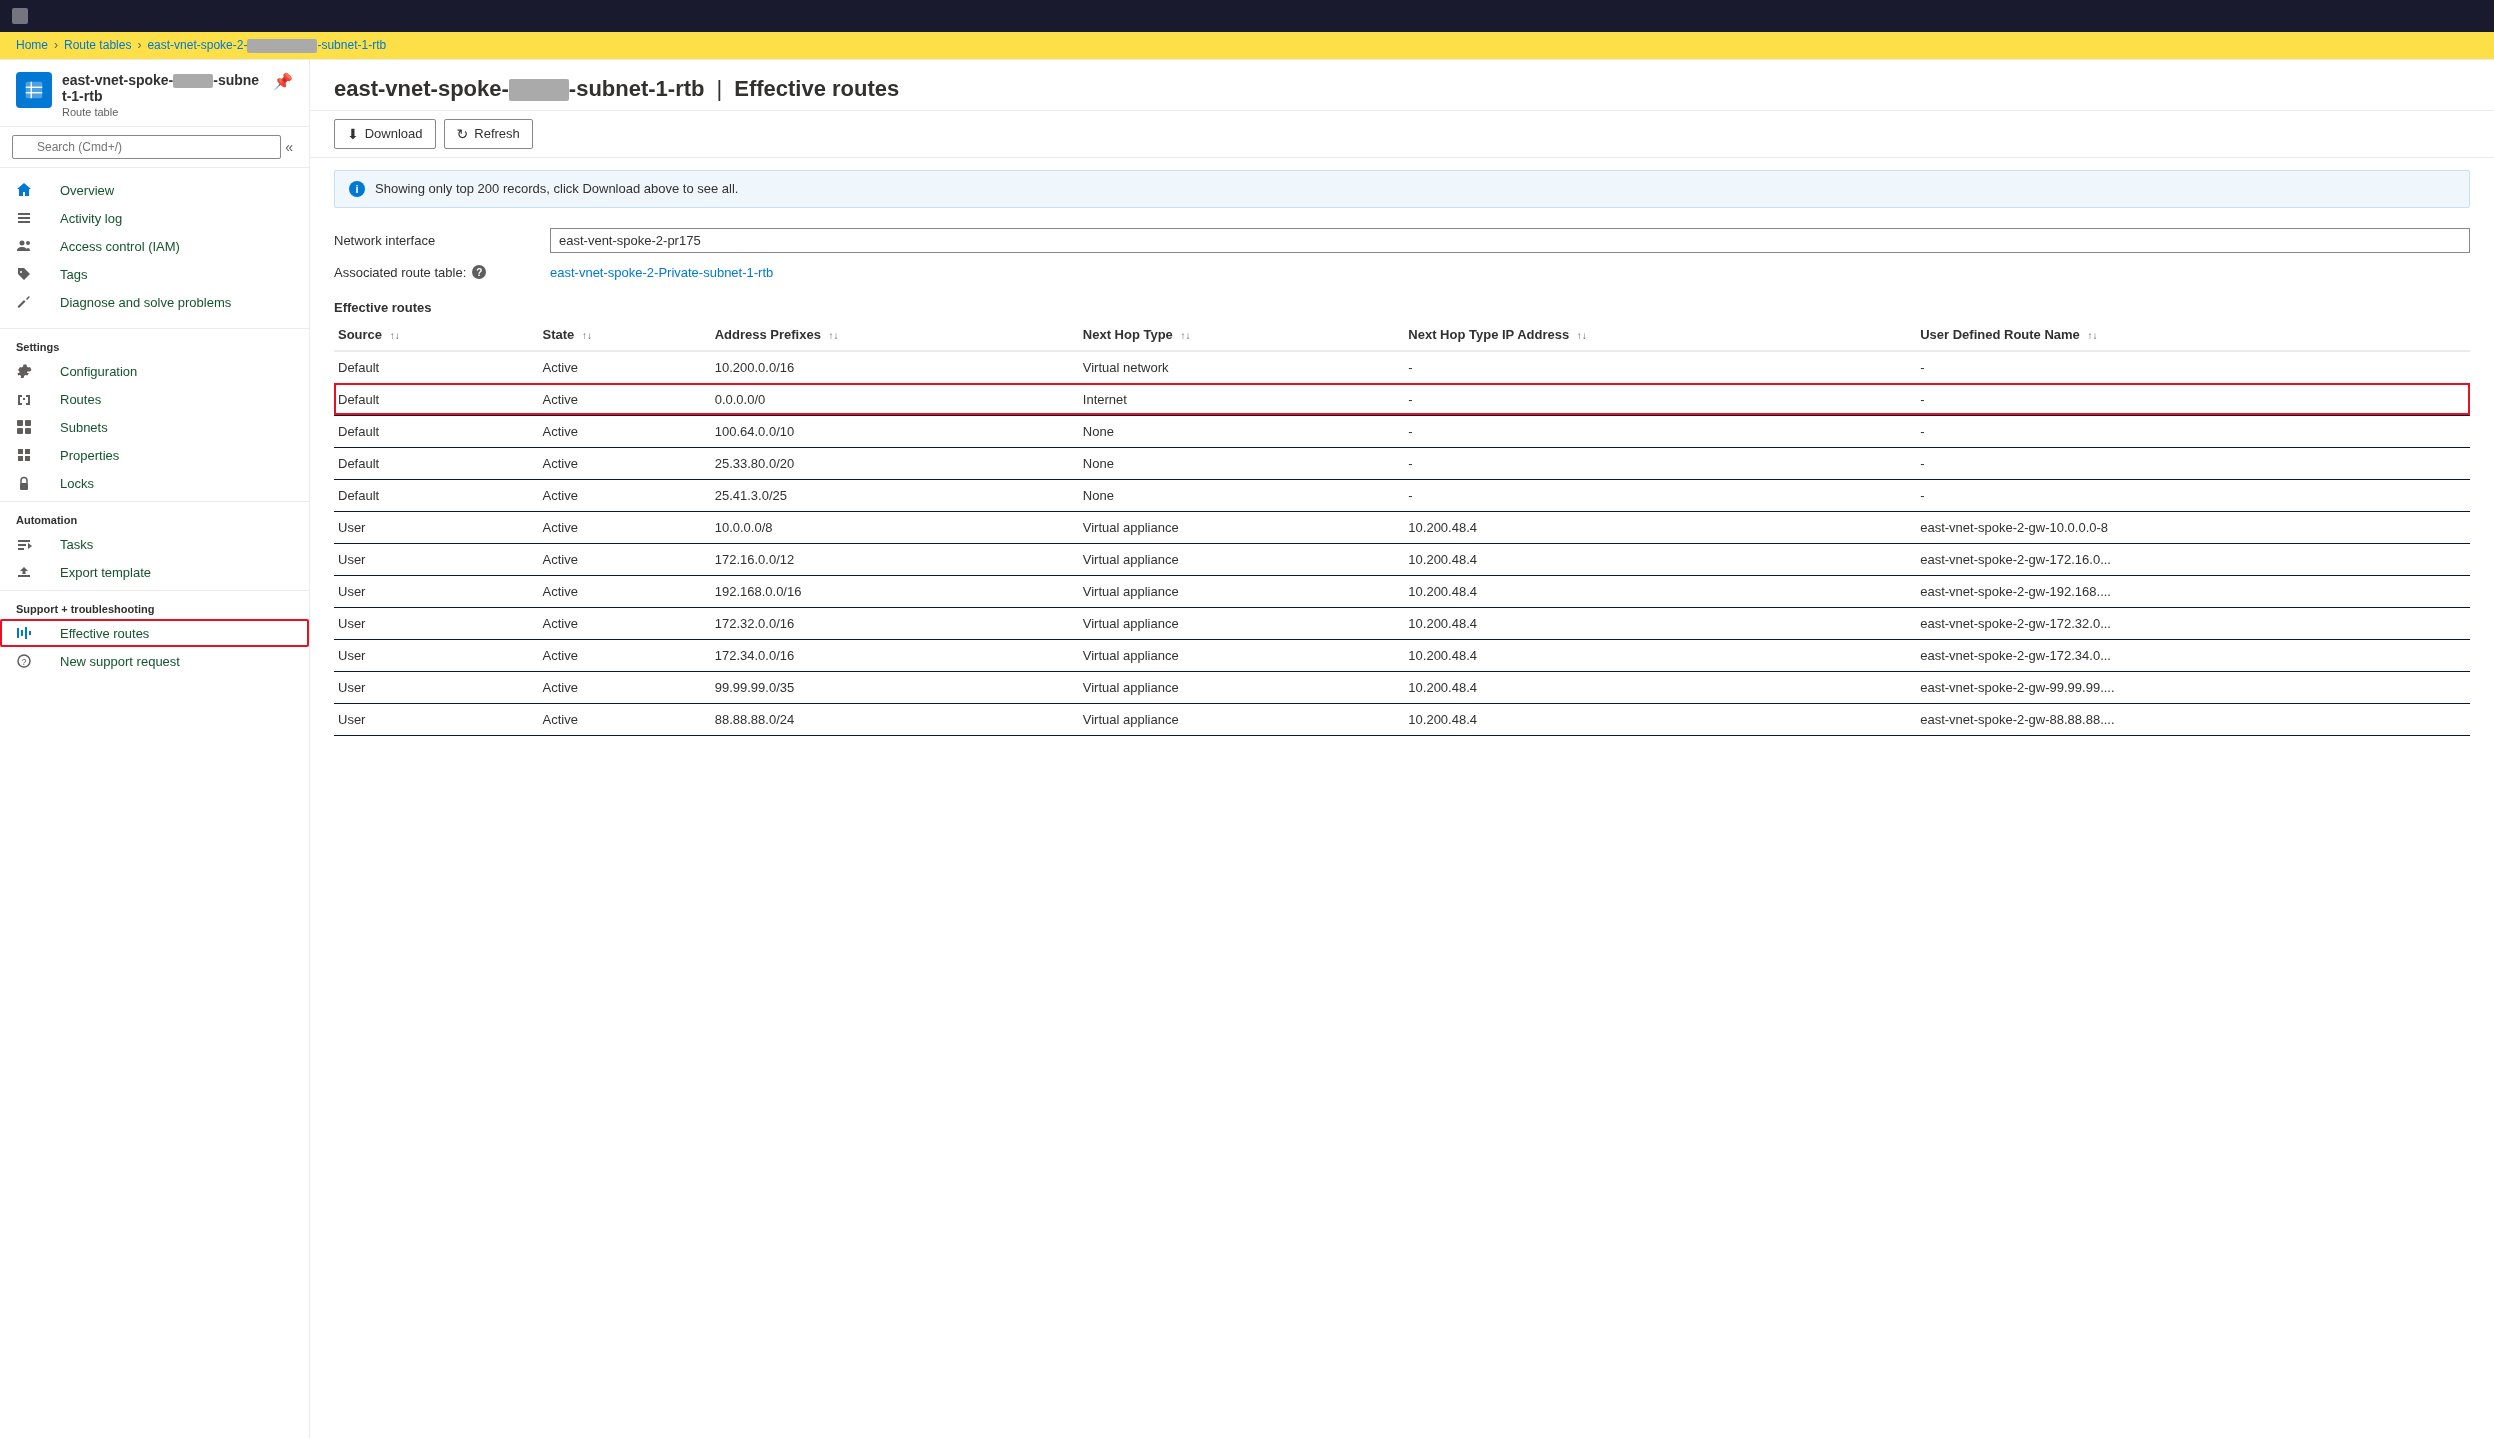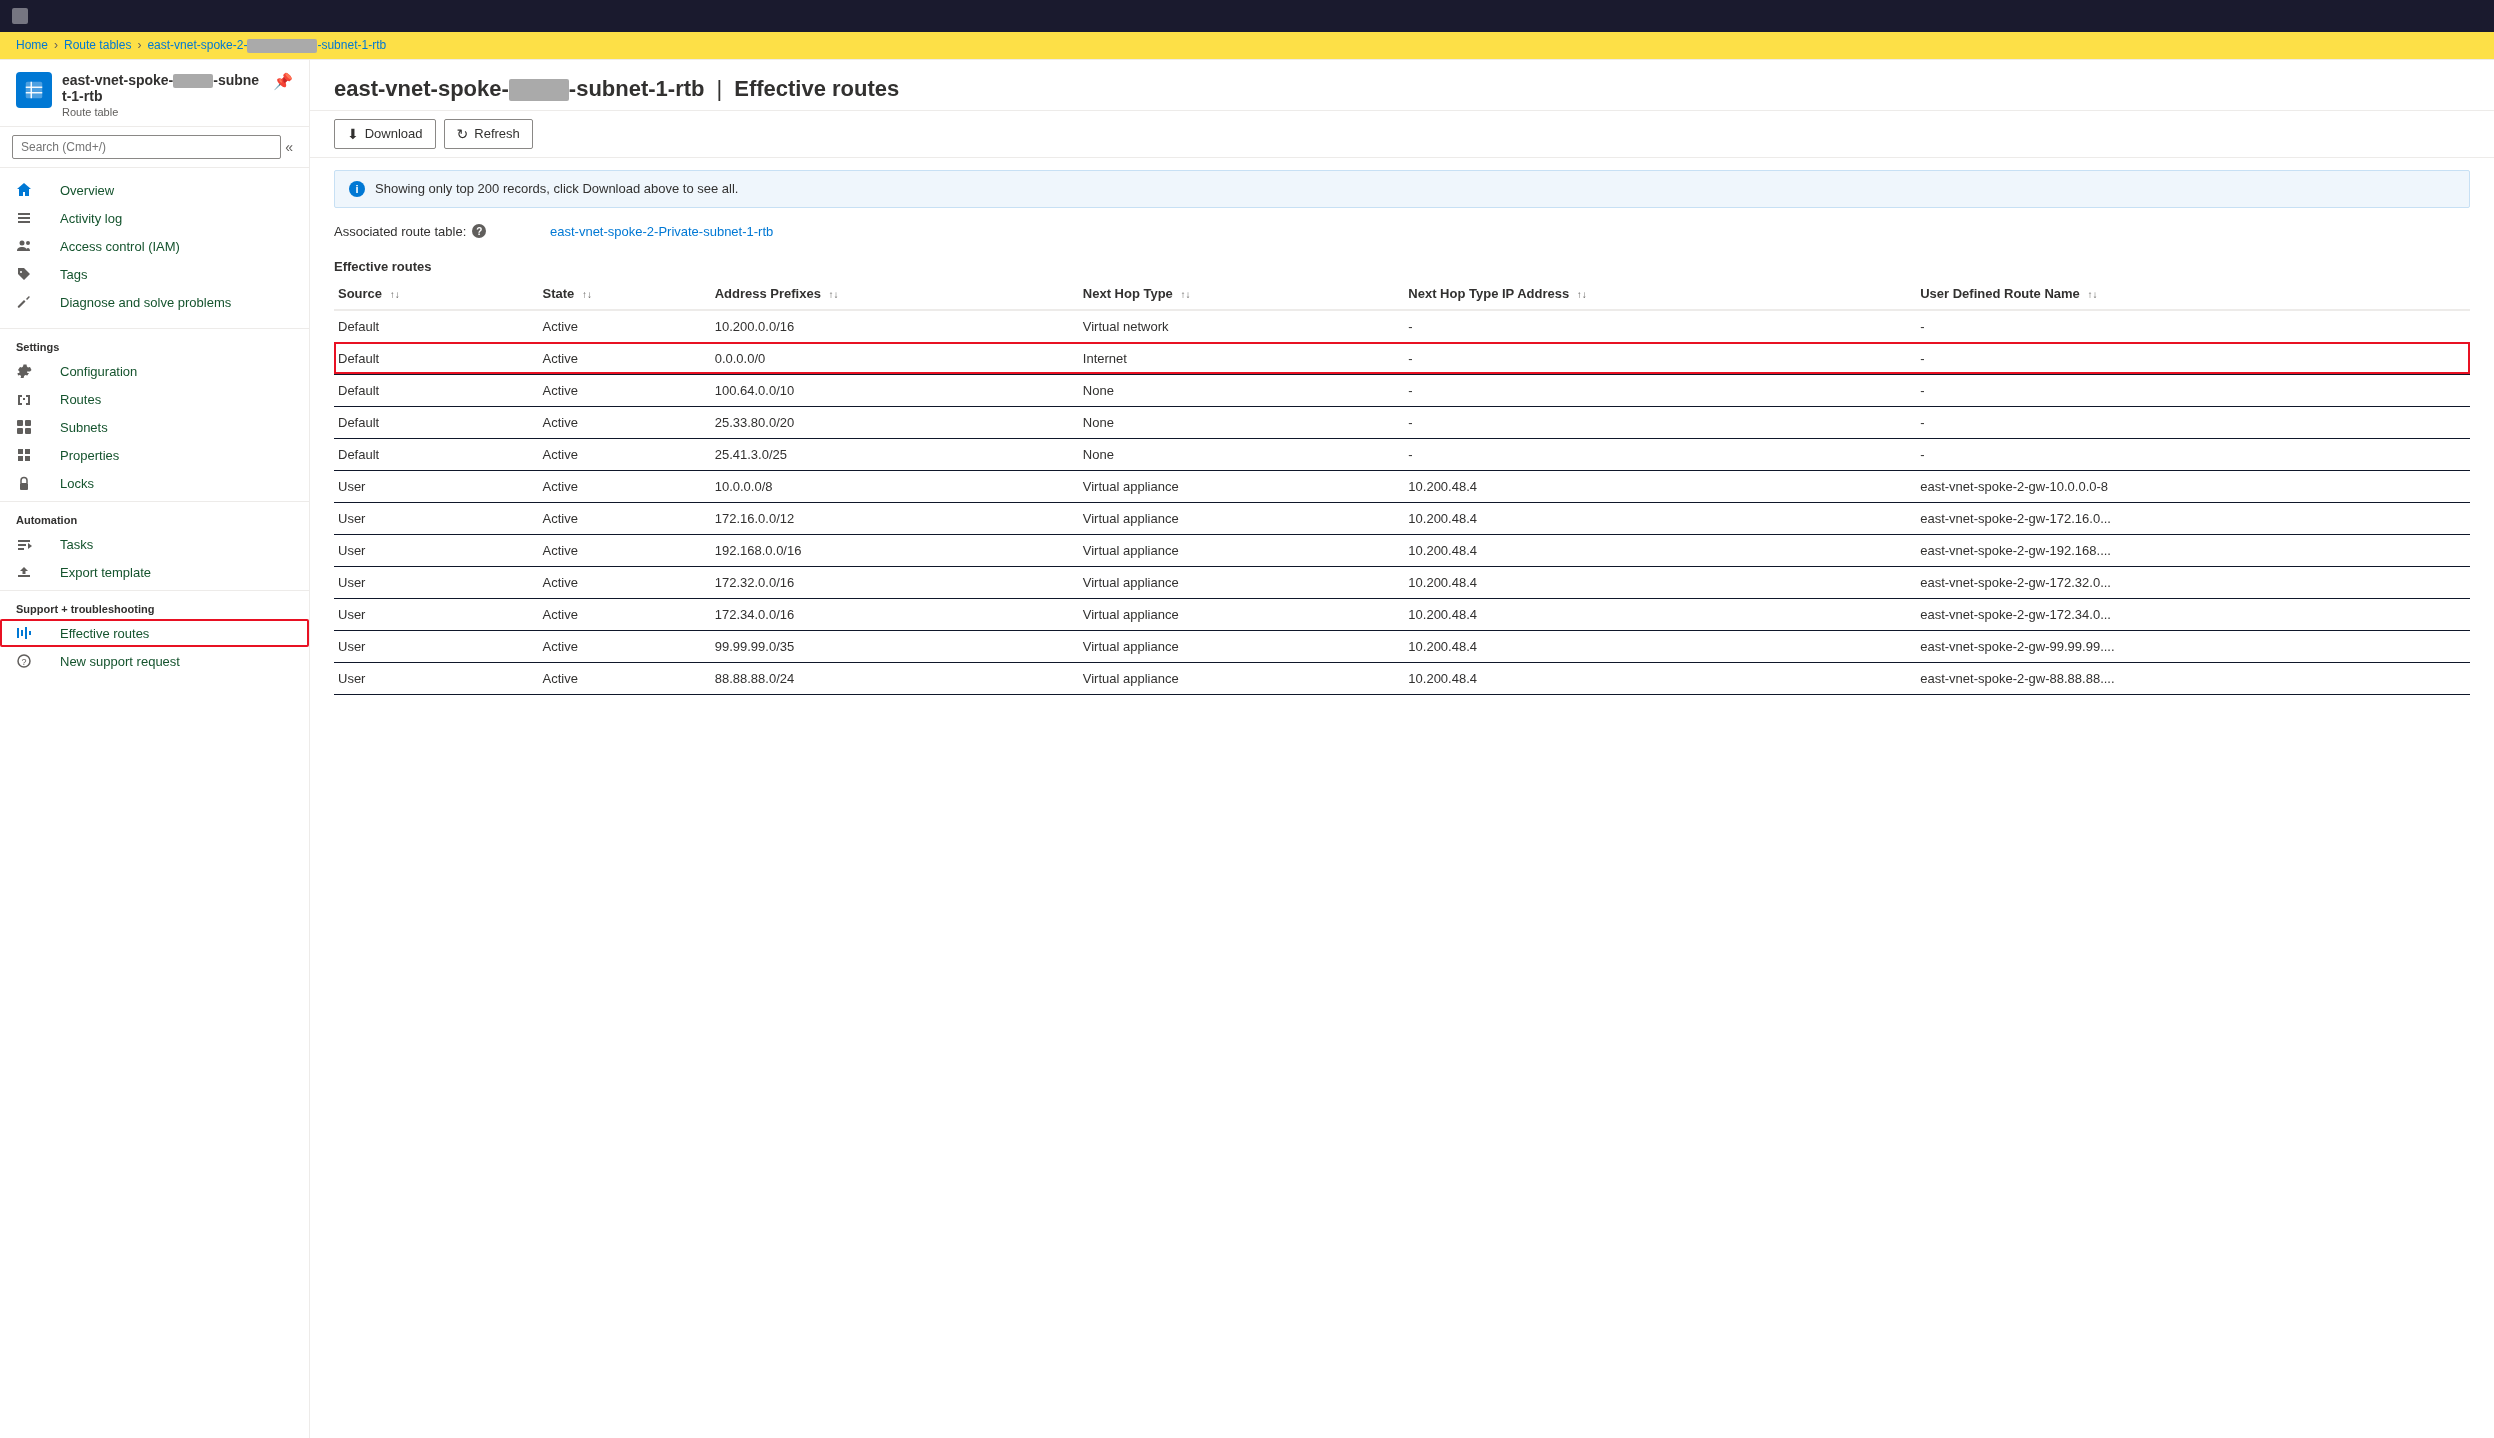--- a/index.html
+++ b/index.html
@@ -23,21 +23,21 @@
     
     .resource-header { padding: 12px 16px 8px 16px; display: flex; align-items: flex-start; gap: 10px; border-bottom: 1px solid #edebe9; }
     .resource-icon { width: 36px; height: 36px; background: #0078d4; border-radius: 4px; display: flex; align-items: center; justify-content: center; flex-shrink: 0; }
     .resource-icon svg { width: 22px; height: 22px; fill: white; }
     .resource-name { font-size: 14px; font-weight: 600; color: #323130; word-break: break-all; }
     .resource-type { font-size: 11px; color: #605e5c; margin-top: 2px; }
     .pin-icon { margin-left: auto; color: #605e5c; font-size: 16px; cursor: pointer; }
 
     
     .sidebar-search { padding: 8px 12px; border-bottom: 1px solid #edebe9; }
-    .sidebar-search input { width: 100%; border: 1px solid #8a8886; border-radius: 2px; padding: 4px 8px; font-size: 12px; color: #323130; outline: none; }
+    .sidebar-search input { width: 100%; border: 1px solid #8a8886; border-radius: 2px; padding: 4px 24px; font-size: 12px; color: #323130; outline: none; }
     .collapse-btn { margin-left: auto; cursor: pointer; color: #605e5c; font-size: 14px; padding: 0 4px; }
 
     .sidebar-search-row { display: flex; align-items: center; }
 
     
     .nav-section { padding: 8px 0; }
     .nav-section-title { font-size: 11px; font-weight: 600; color: #323130; padding: 8px 16px 4px 16px; text-transform: none; letter-spacing: 0; }
     .nav-divider { border: none; border-top: 1px solid #edebe9; margin: 4px 0; }
     .nav-item { display: flex; align-items: center; gap: 28px; padding: 6px 16px; cursor: pointer; color: #14532d; font-size: 13px; }
     .nav-item.active-outlined { background: #fff; border: 2px solid #e81123; border-radius: 2px; padding: 4px 14px; }
@@ -291,20 +291,24 @@
         <span style="font-size:14px;">↻</span>
         <span>Refresh</span>
       </button>
     </div>
 
     <div class="info-banner">
       <div class="info-icon">i</div>
       <span>Showing only top 200 records, click Download above to see all.</span>
     </div>
 
+    <div class="ni-row">
+      <span class="ni-label">Network interface</span>
+      <div class="ni-value">east-vent-spoke-2-pr175</div>
+    </div>
 
     <div class="art-row">
       <div class="art-label">
         <span>Associated route table:</span>
         <span class="question-icon" style="width:14px;height:14px;border-radius:50%;background:#605e5c;color:white;font-size:10px;font-weight:bold;display:inline-flex;align-items:center;justify-content:center;">?</span>
       </div>
       <a href="#" class="art-value">east-vnet-spoke-2-Private-subnet-1-rtb</a>
     </div>
 
     <div class="section-title">Effective routes</div>

